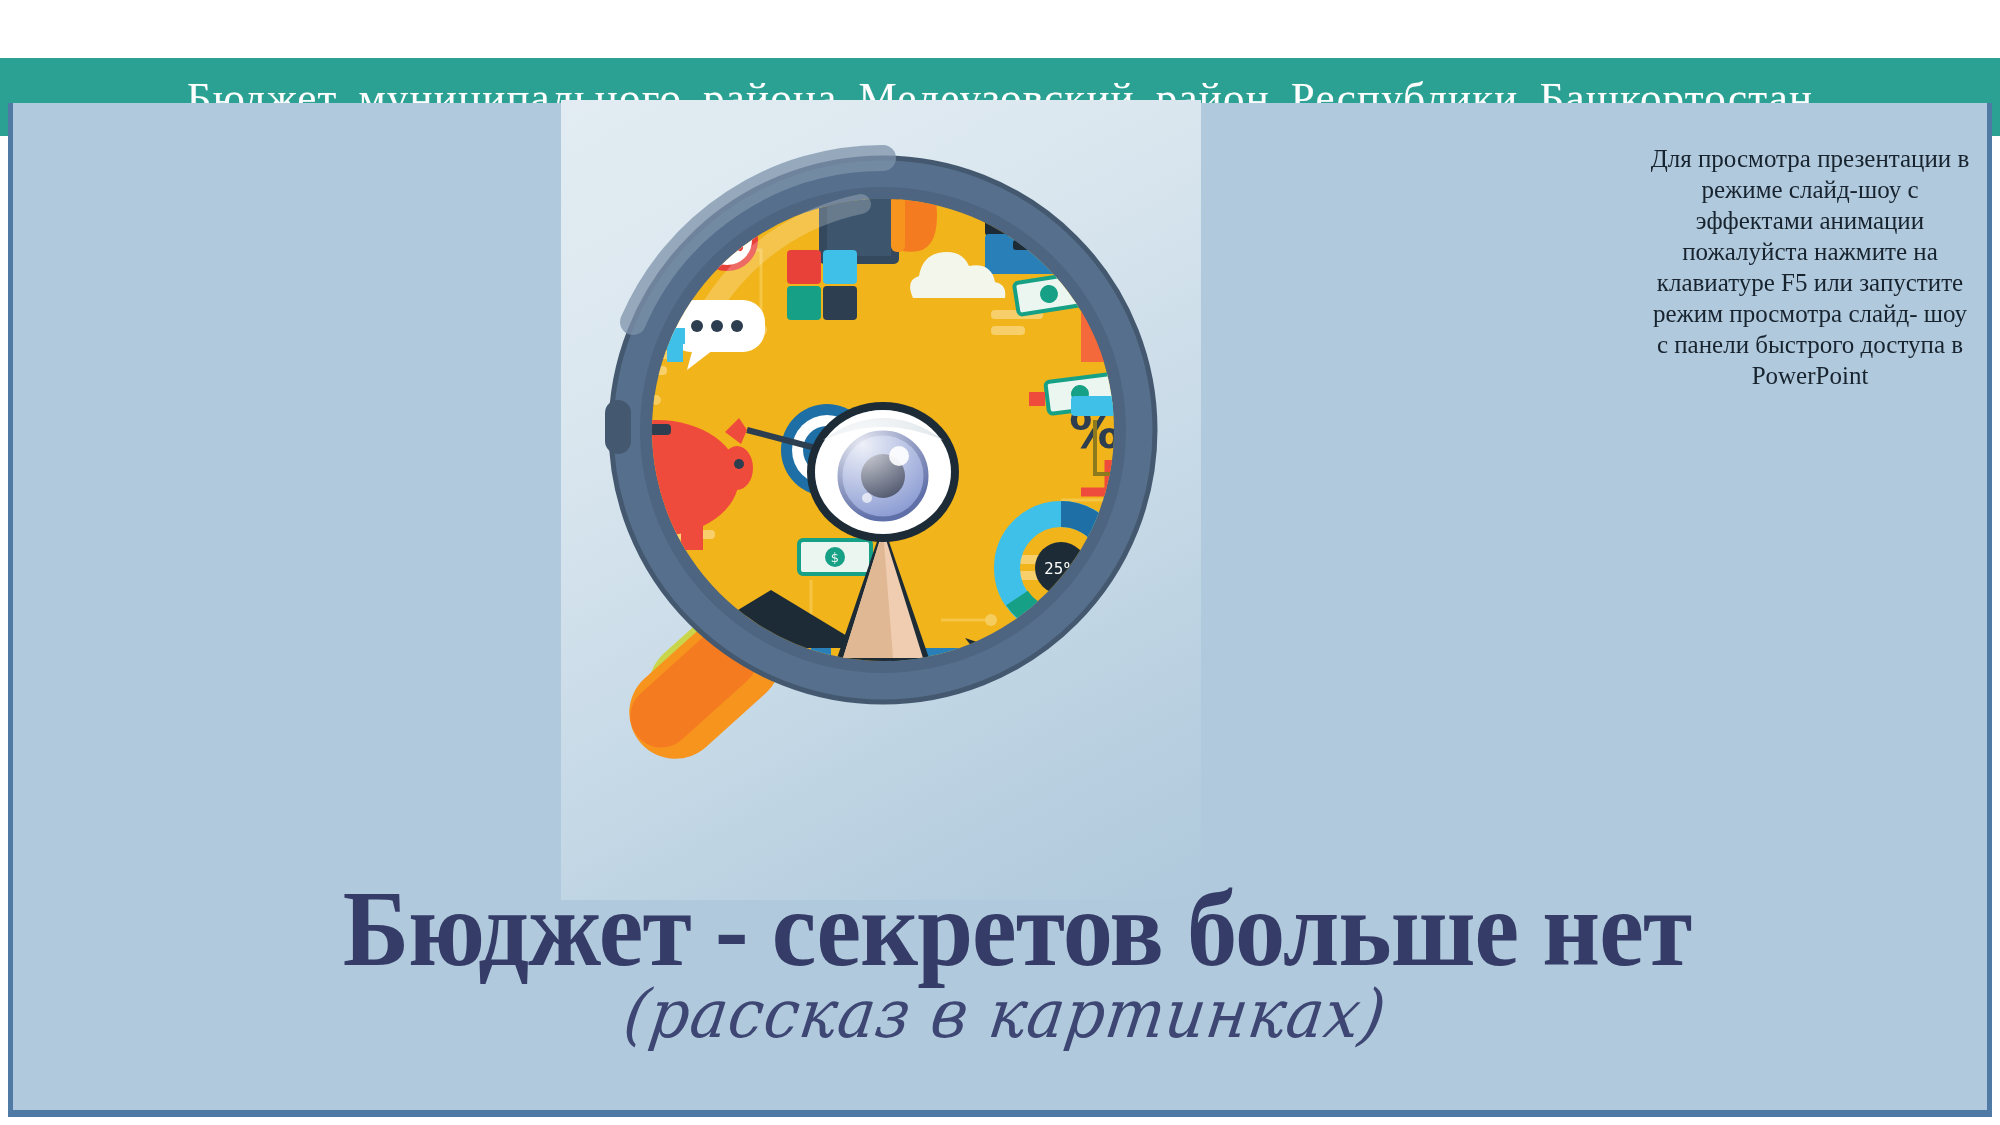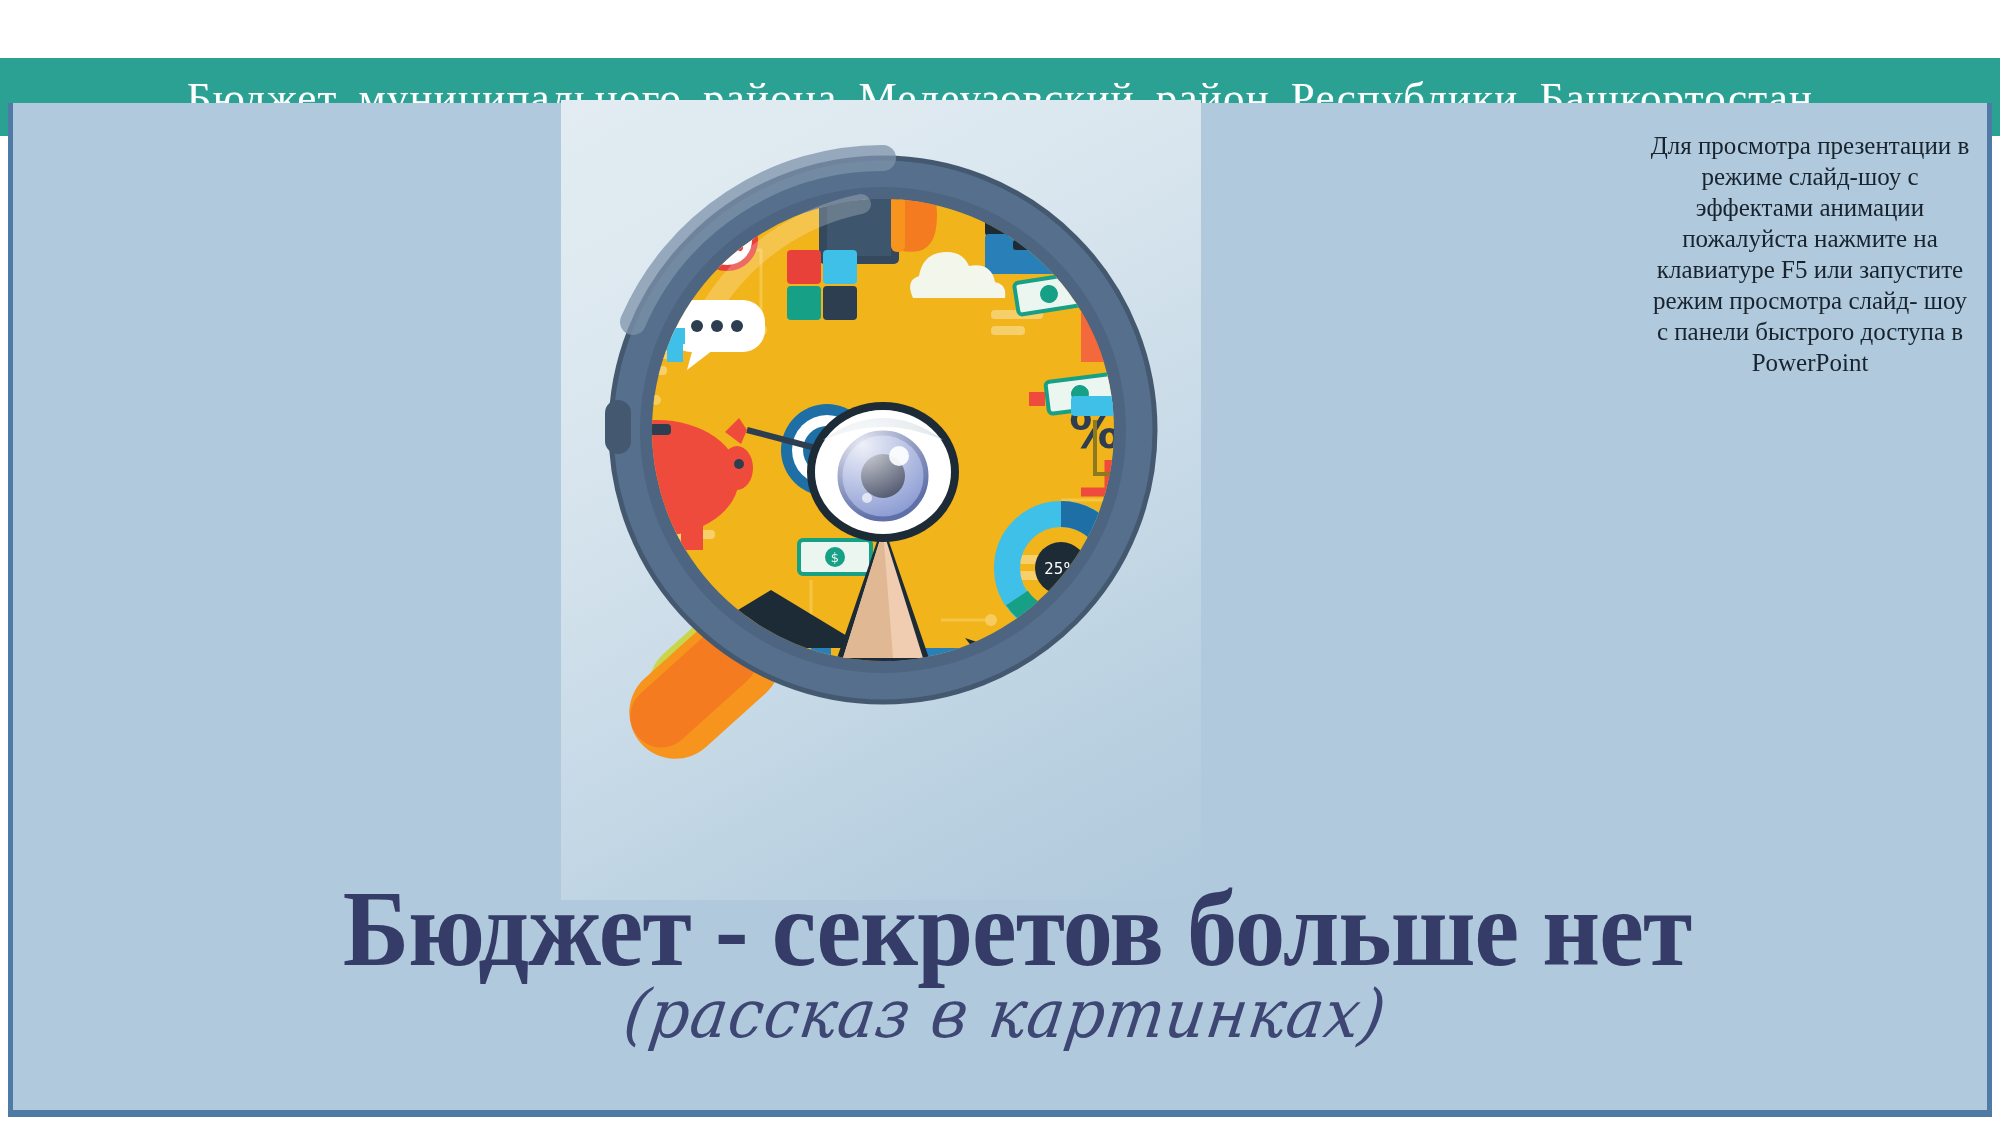--- a/index.html
+++ b/index.html
@@ -36,21 +36,21 @@
     width:1984px;height:1014px;
     background:#b0c9dc;
     border-right:5px solid #4f7aa6;
     border-bottom:7px solid #4f7aa6;
     border-left:5px solid #4f7aa6;
     box-sizing:border-box;
   }
 
   
   #instructions{
-    position:absolute;right:12px;top:2px;width:330px;
+    position:absolute;right:12px;top:15px;width:330px;
     text-align:center;
     color:#17232e;
     font-family:"Liberation Serif", serif;
     font-size:25px;
     line-height:1.24;
   }
 
   
   #illustration{
     position:absolute;left:548px;top:-3px;width:640px;height:800px;

